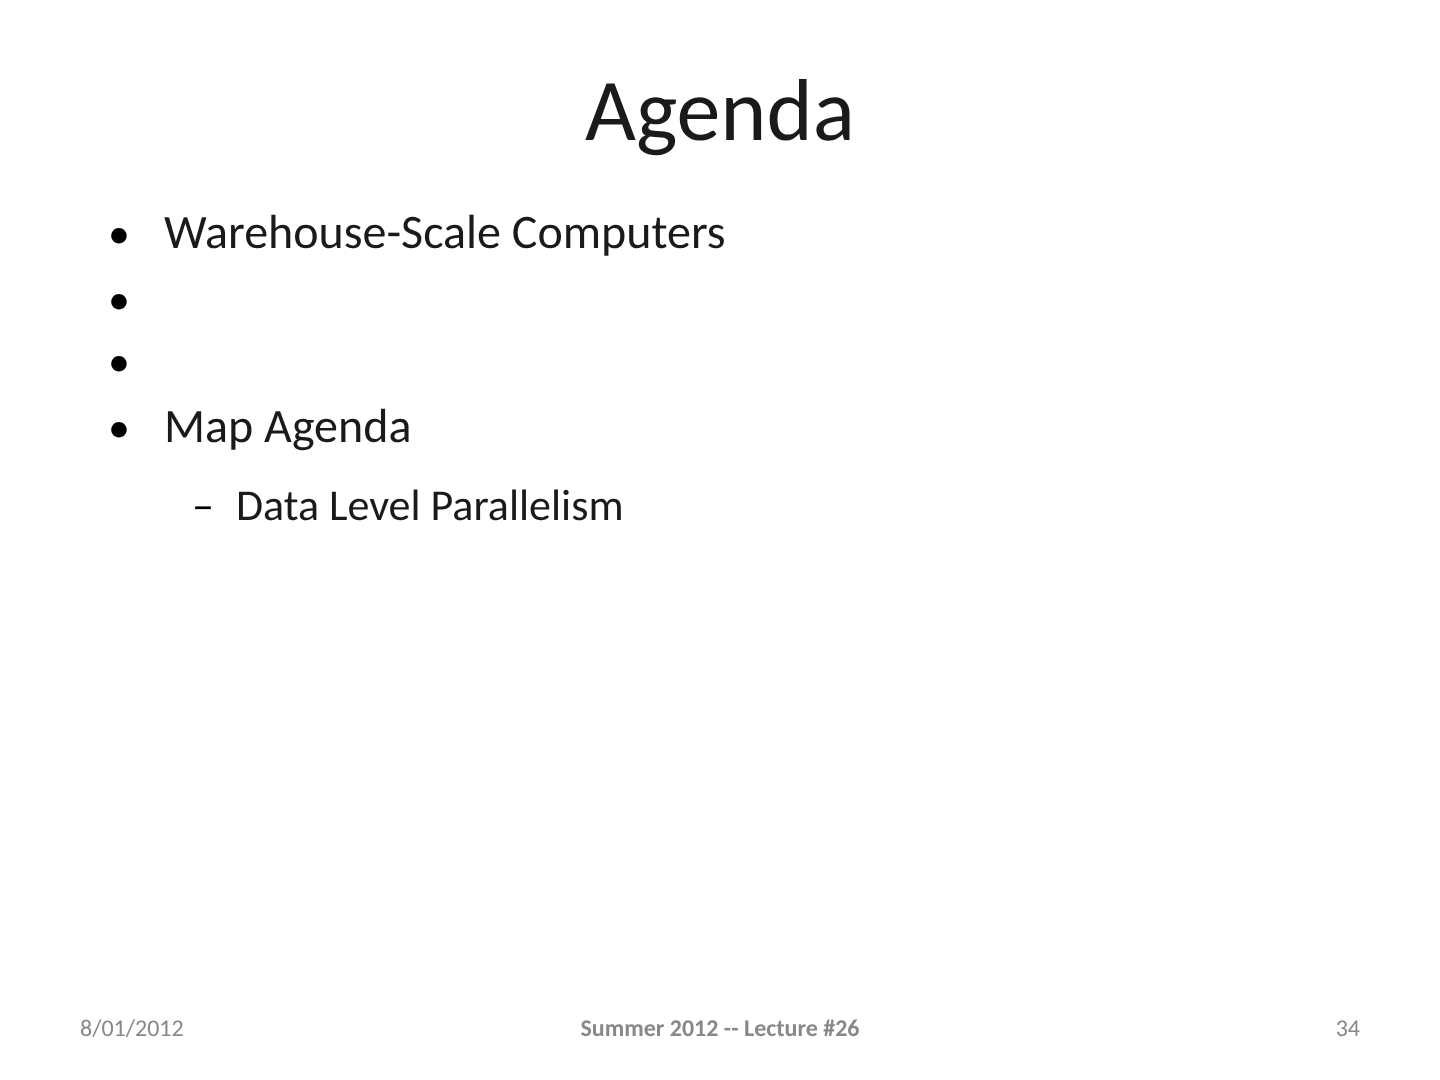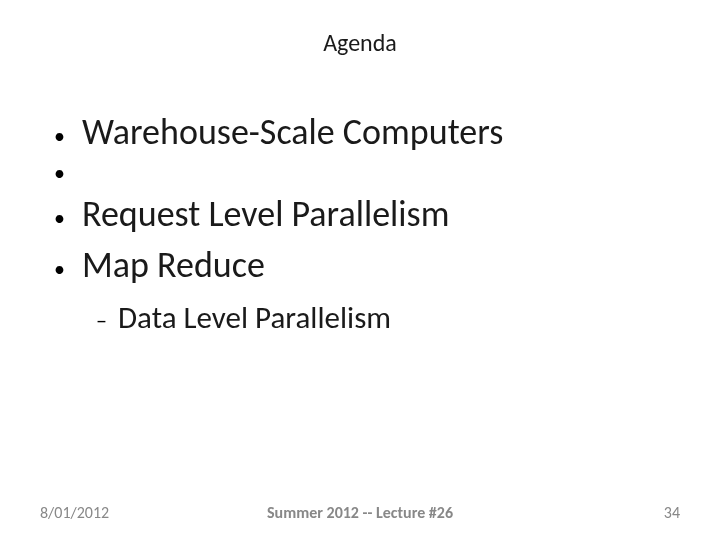--- a/index.html
+++ b/index.html
@@ -13,71 +13,71 @@
       overflow: hidden;
     }
     .slide {
       width: 100%;
       height: 100%;
       padding: 28px 40px 24px 40px;
       position: relative;
     }
     .title {
       text-align: center;
-      font-size: 24px;
+      font-size: 44px;
       font-weight: 400;
       color: #1a1a1a;
-      margin-bottom: 52px;
+      margin-bottom: 19px;
     }
     .content {
       padding-left: 14px;
     }
     .bullet-row {
       display: flex;
       align-items: baseline;
       margin-bottom: 4px;
     }
     .bullet {
       font-size: 22px;
       color: #000;
       width: 28px;
       flex-shrink: 0;
       text-align: left;
     }
     .bullet-text {
-      font-size: 36px;
+      font-size: 24px;
       color: #1a1a1a;
       line-height: 1.3;
     }
     .sub-row {
       display: flex;
       align-items: baseline;
       margin-left: 42px;
       margin-top: 10px;
     }
     .dash {
       font-size: 22px;
       color: #000;
       width: 22px;
       flex-shrink: 0;
     }
     .sub-text {
-      font-size: 31px;
+      font-size: 22px;
       color: #1a1a1a;
     }
     .footer {
       position: absolute;
       bottom: 18px;
       left: 0;
       width: 100%;
       padding: 0 40px;
       display: flex;
       justify-content: space-between;
       align-items: baseline;
-      font-size: 16px;
+      font-size: 12px;
       color: #888;
     }
     .footer-center {
       position: absolute;
       left: 50%;
       transform: translateX(-50%);
       font-weight: bold;
     }
   </style>
 </head>
@@ -89,25 +89,24 @@
   <div class="content">
     <div class="bullet-row">
       <span class="bullet">•</span>
       <span class="bullet-text">Warehouse-Scale Computers</span>
     </div>
     <div class="bullet-row">
       <span class="bullet">•</span>
     </div>
     <div class="bullet-row">
       <span class="bullet">•</span>
-      <span class="bullet-text">Request Level Parallelism</span>
     </div>
     <div class="bullet-row">
       <span class="bullet">•</span>
-      <span class="bullet-text">Map Reduce</span>
+      <span class="bullet-text">Map Agenda</span>
     </div>
     <div class="sub-row">
       <span class="dash">–</span>
       <span class="sub-text">Data Level Parallelism</span>
     </div>
   </div>
 
   <div class="footer">
     <span>8/01/2012</span>
     <span class="footer-center">Summer 2012 -- Lecture #26</span>

